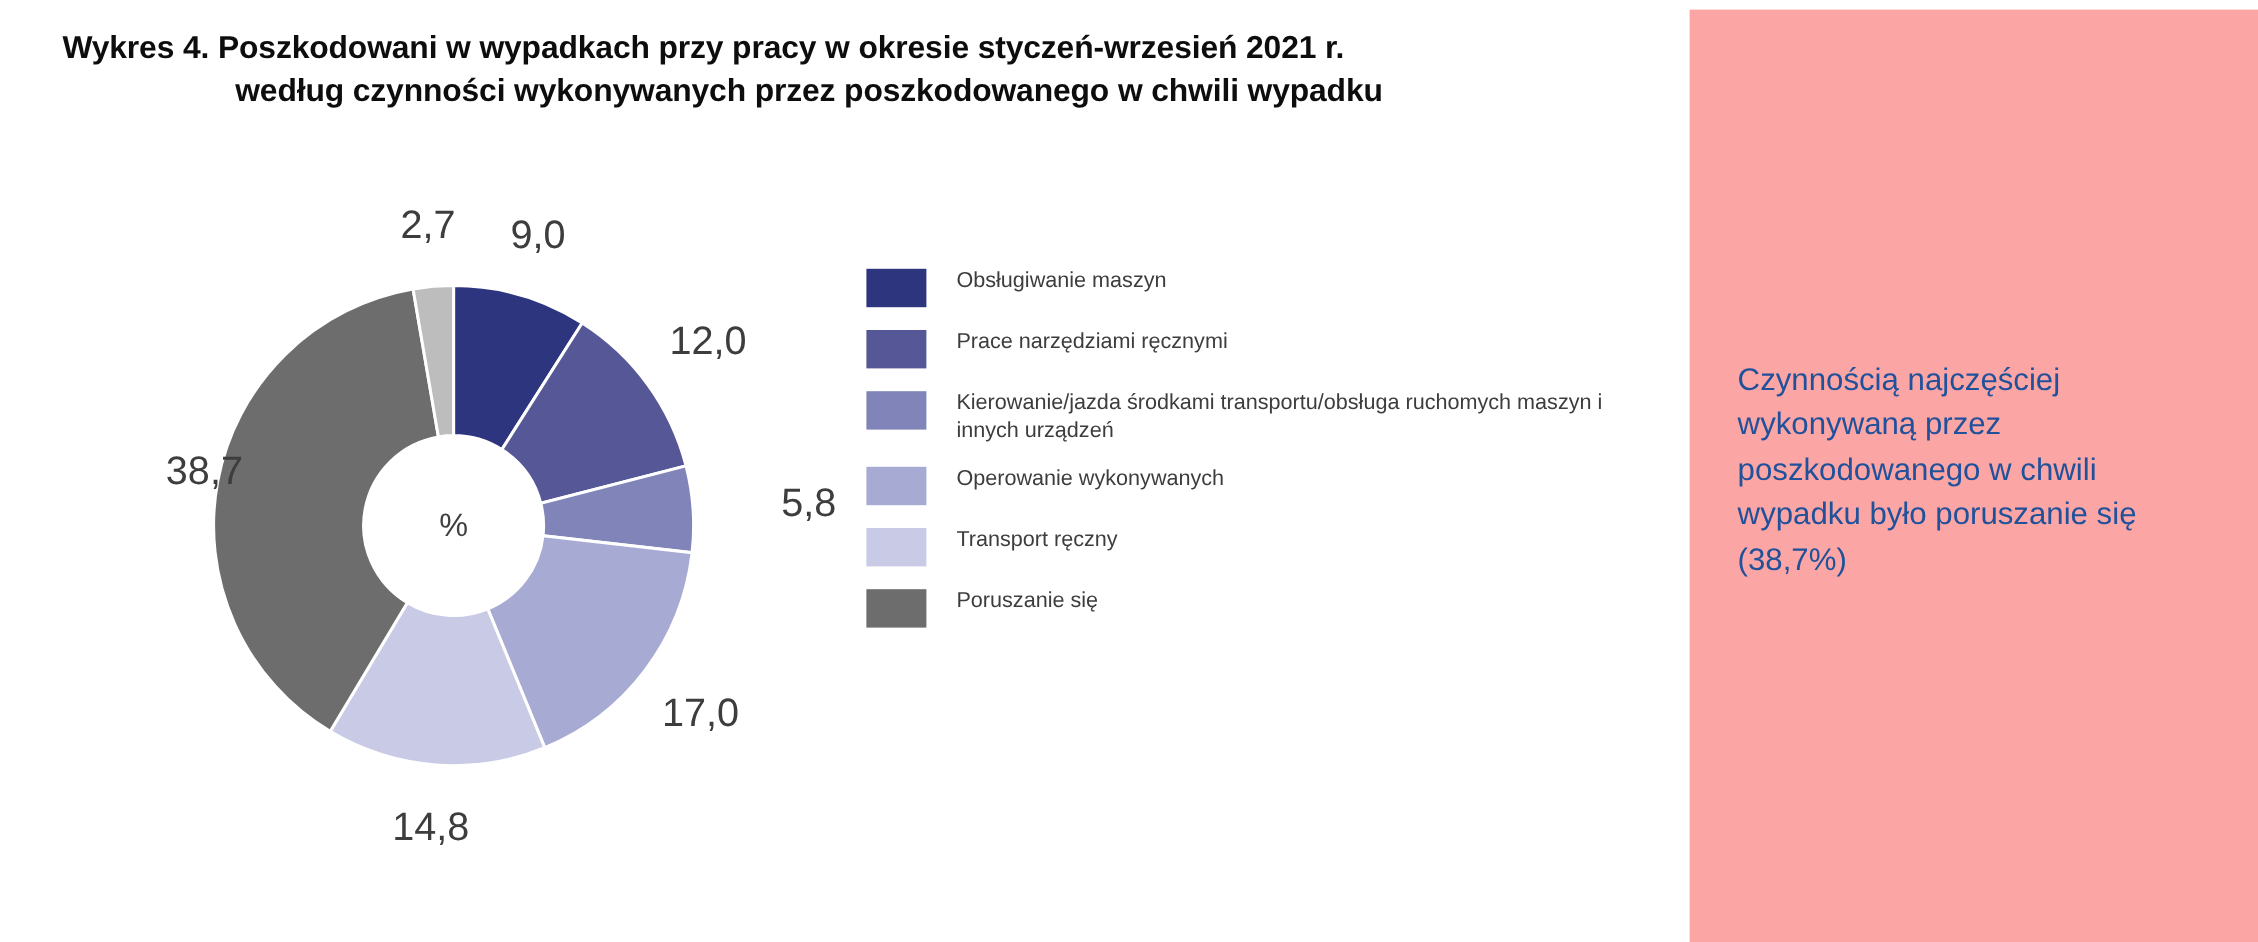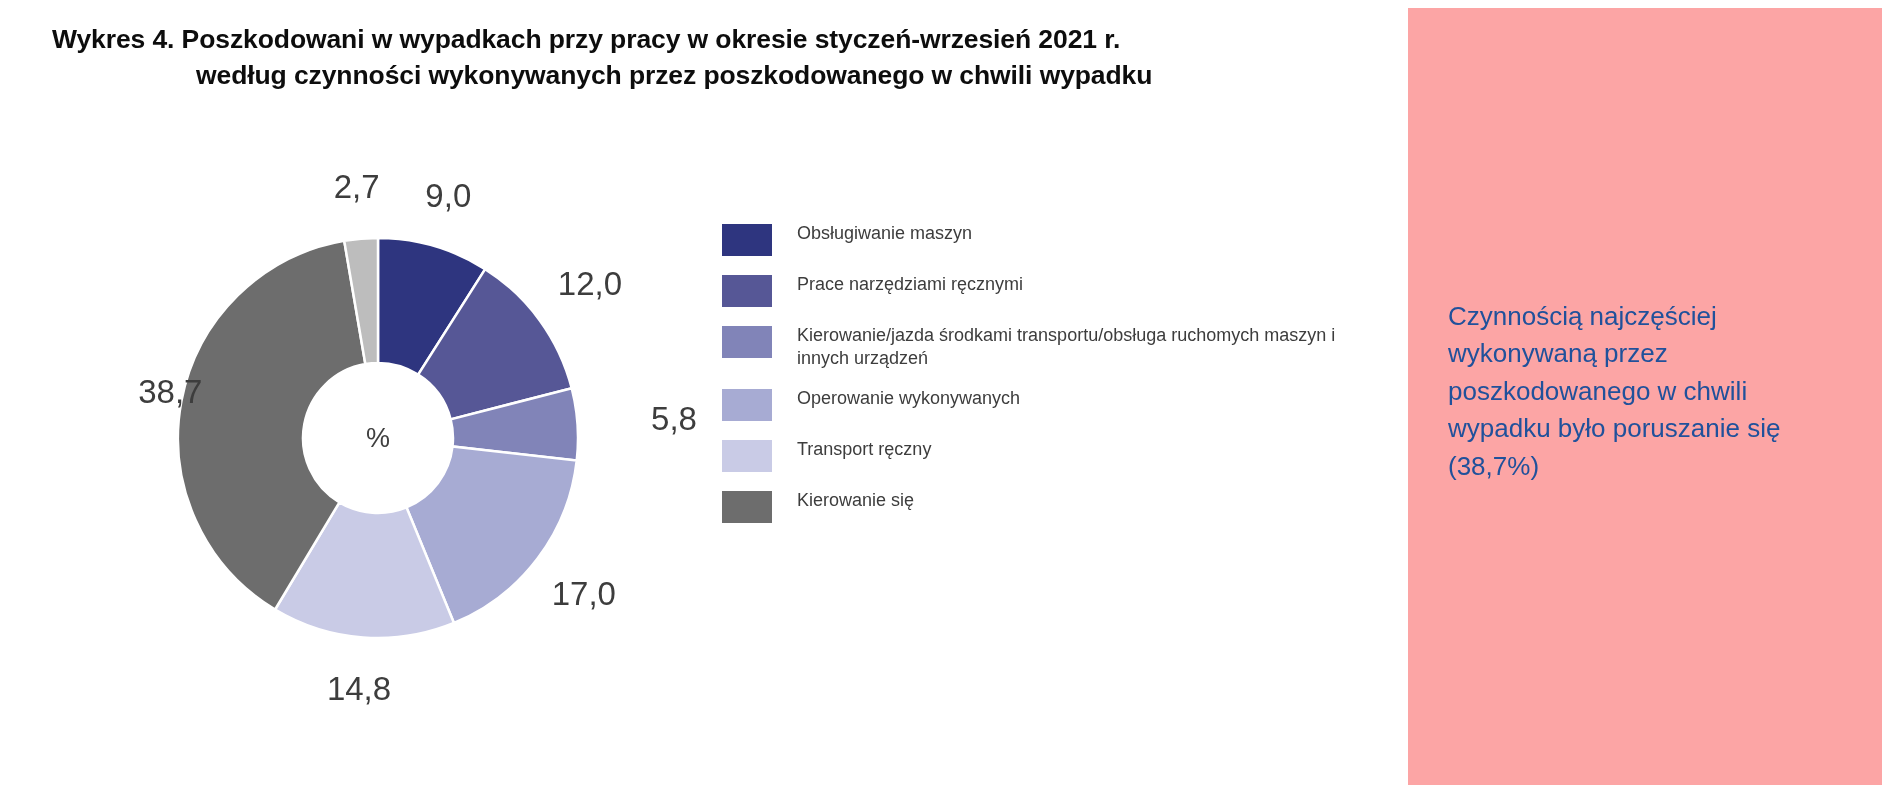--- a/index.html
+++ b/index.html
@@ -158,19 +158,19 @@
     <div class="legend-item">
       <span class="legend-swatch" style="background: rgb(167, 171, 211);"></span>
       <span class="legend-label">Operowanie wykonywanych</span>
     </div>
     <div class="legend-item">
       <span class="legend-swatch" style="background: rgb(201, 203, 230);"></span>
       <span class="legend-label">Transport ręczny</span>
     </div>
     <div class="legend-item">
       <span class="legend-swatch" style="background: rgb(109, 109, 109);"></span>
-      <span class="legend-label">Kierowanie się</span>
+      <span class="legend-label">Poruszanie się</span>
     </div>
   </div>
 
 <div id="side-panel">
   <div id="side-panel-text">Czynnością najczęściej wykonywaną przez poszkodowanego w chwili wypadku było poruszanie się (38,7%)</div>
 </div>
 
 </body></html>

